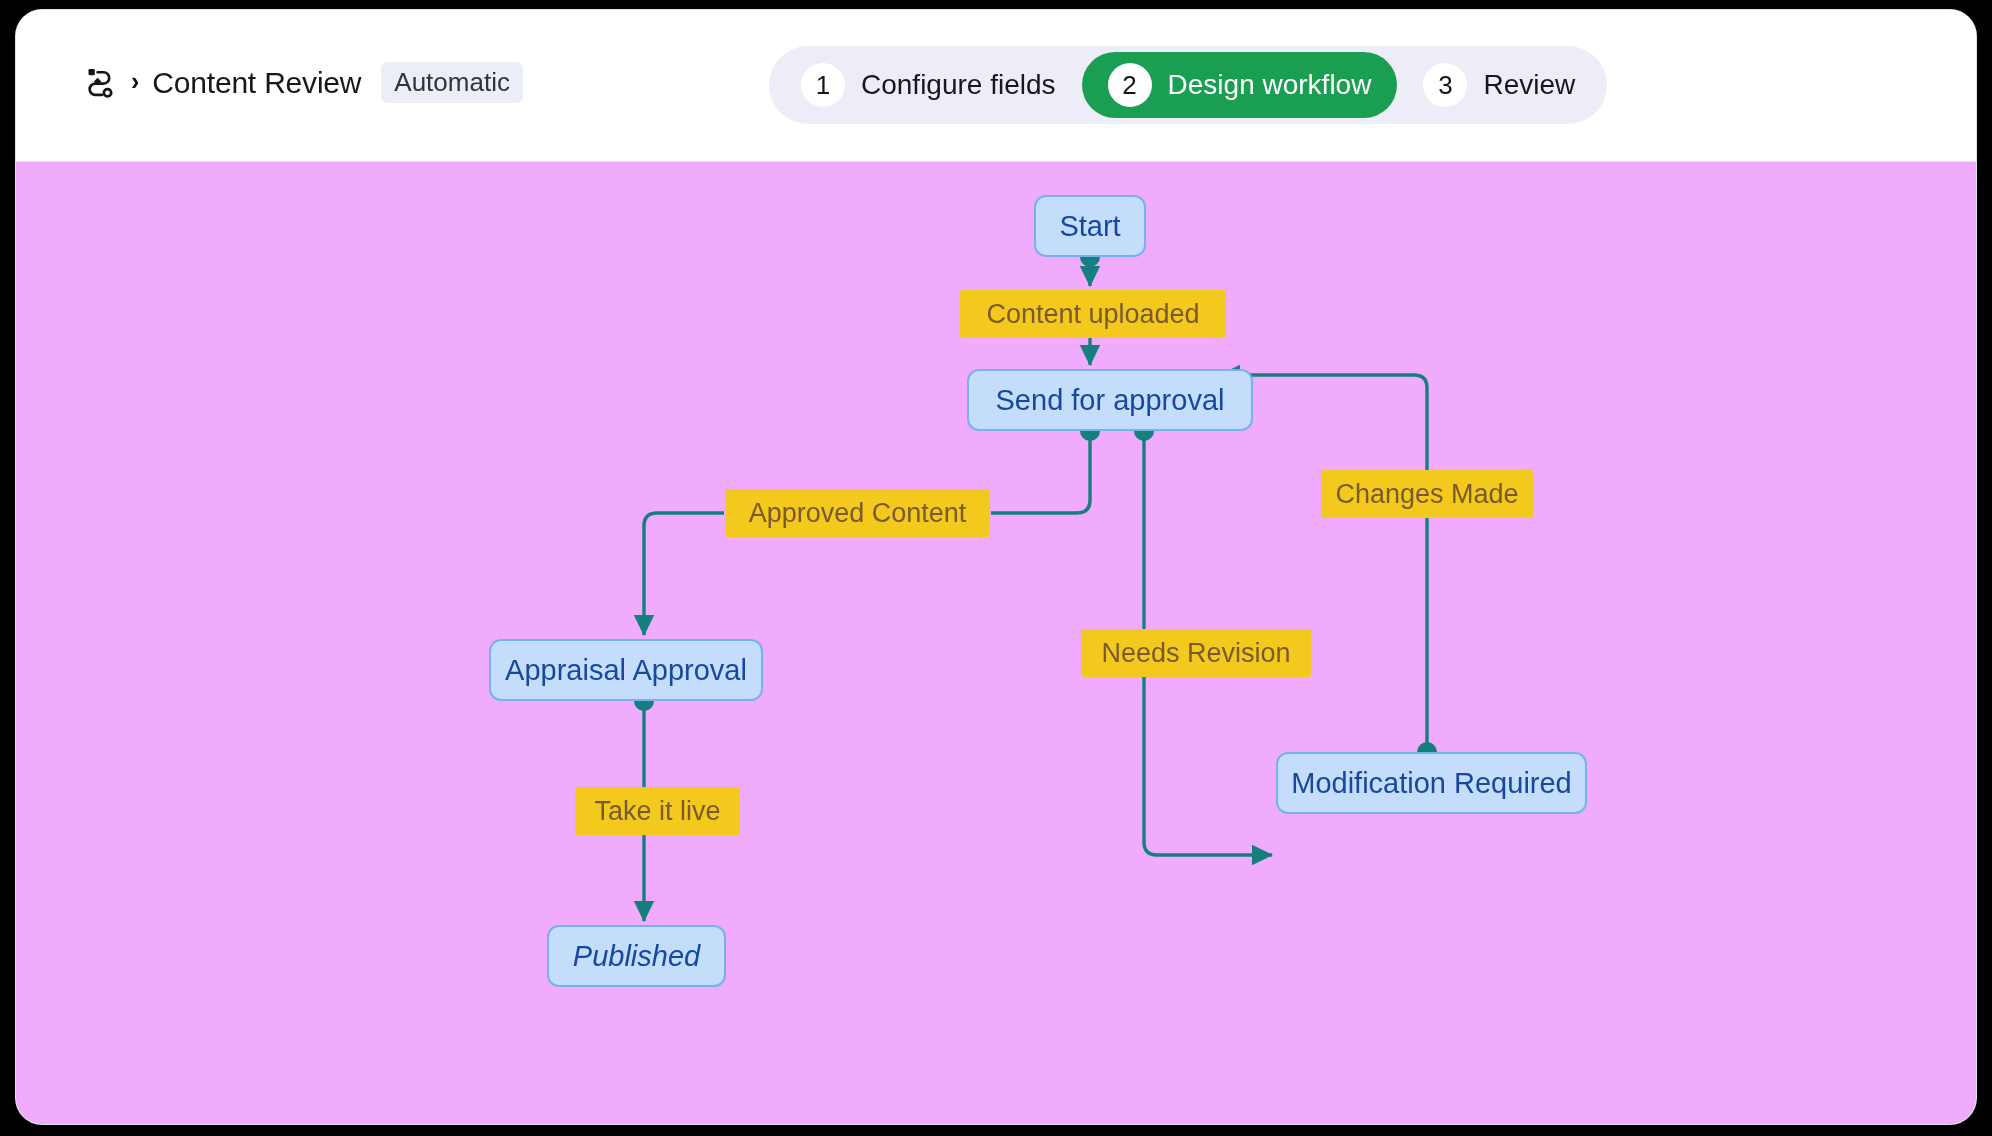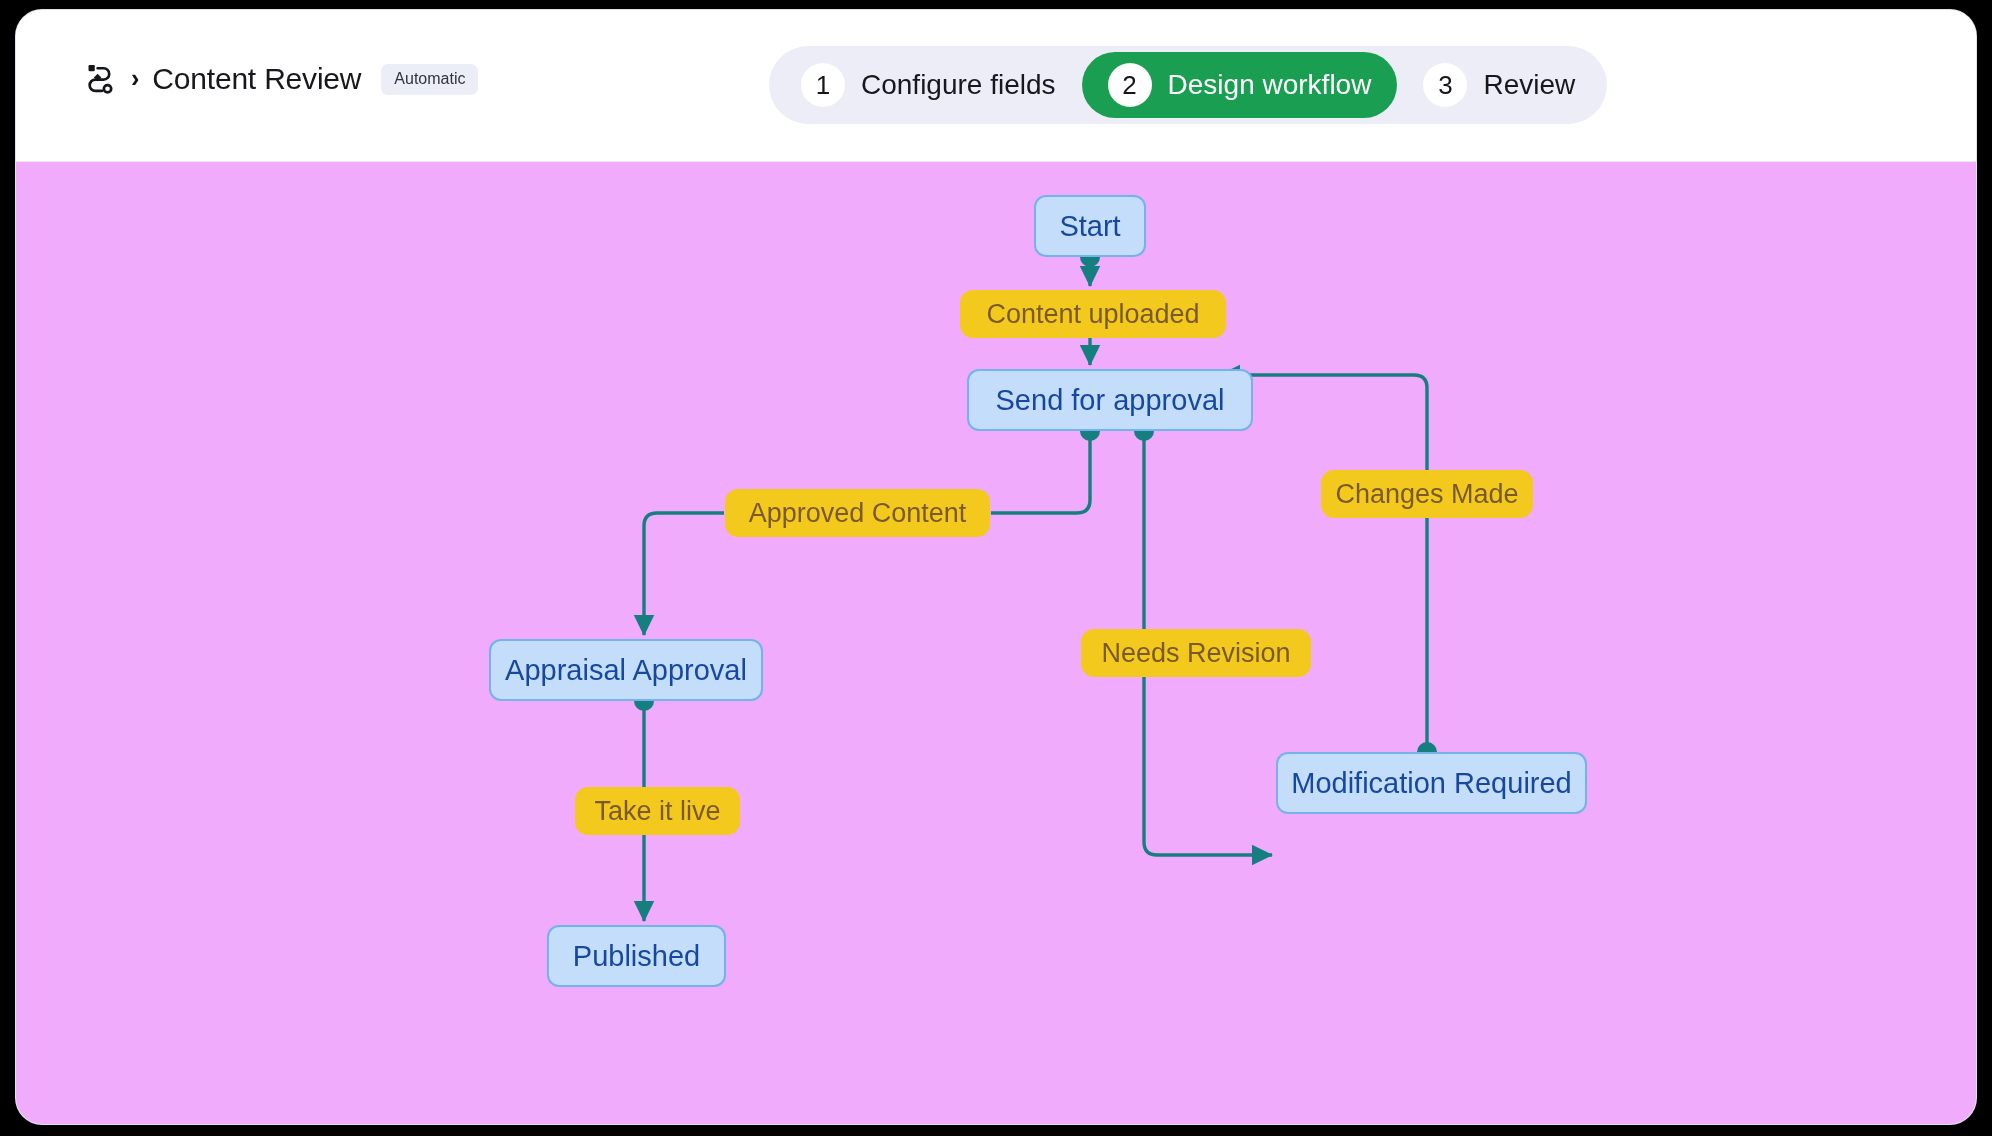--- a/index.html
+++ b/index.html
@@ -35,21 +35,21 @@
     font-size: 25px; color: #121212; font-weight: 700;
     line-height: 1; transform: translateY(-1px);
   }
   .crumb-title {
     font-size: 30px; color: #17181c; letter-spacing: -0.2px;
   }
   .badge-auto {
     margin-left: 7px;
     background: #eceef7;
     color: #32343c;
-    font-size: 16px;
+    font-size: 26px;
     padding: 7px 13px 8px;
     border-radius: 7px;
     line-height: 1;
   }
 
   
   .stepper {
     position: absolute;
     left: 753px; top: 36px;
     height: 78px;
@@ -127,21 +127,21 @@
   .node.state {
     background: #c4ddfb;
     border: 2px solid #74b2ec;
     border-radius: 12px;
     color: #16489e;
     font-size: 29px;
     height: 62px;
   }
   .node.transition {
     background: #f4c91e;
-    border-radius: 13px;
+    border-radius: 3px;
     color: #7a5a2b;
     font-size: 27px;
     height: 48px;
   }
 </style>
 </head>
 <body>
 
 <div class="app-card">
 
@@ -218,21 +218,21 @@
 
     <div class="node state" style="left:1018px;top:33px;width:112px;">
       <span>Start</span>
       </div>
     <div class="node state" style="left:951px;top:207px;width:286px;text-align:center;">
       <span>Send for approval</span>
       </div>
     <div class="node state" style="left:473px;top:477px;width:274px;">
       <span>Appraisal Approval</span>
       </div>
-    <div class="node state" style="left:531px;top:763px;width:179px;">
+    <div class="node state" style="left:531px;top:763px;width:179px;font-style:italic;">
       <span>Published</span>
       </div>
     <div class="node state" style="left:1260px;top:590px;width:311px;">
       <span>Modification Required</span>
       </div>
 
     <div class="node transition" style="left:944px;top:128px;width:266px;">
       <span>Content uploaded</span>
       </div>
     <div class="node transition" style="left:709px;top:327px;width:265px;">

